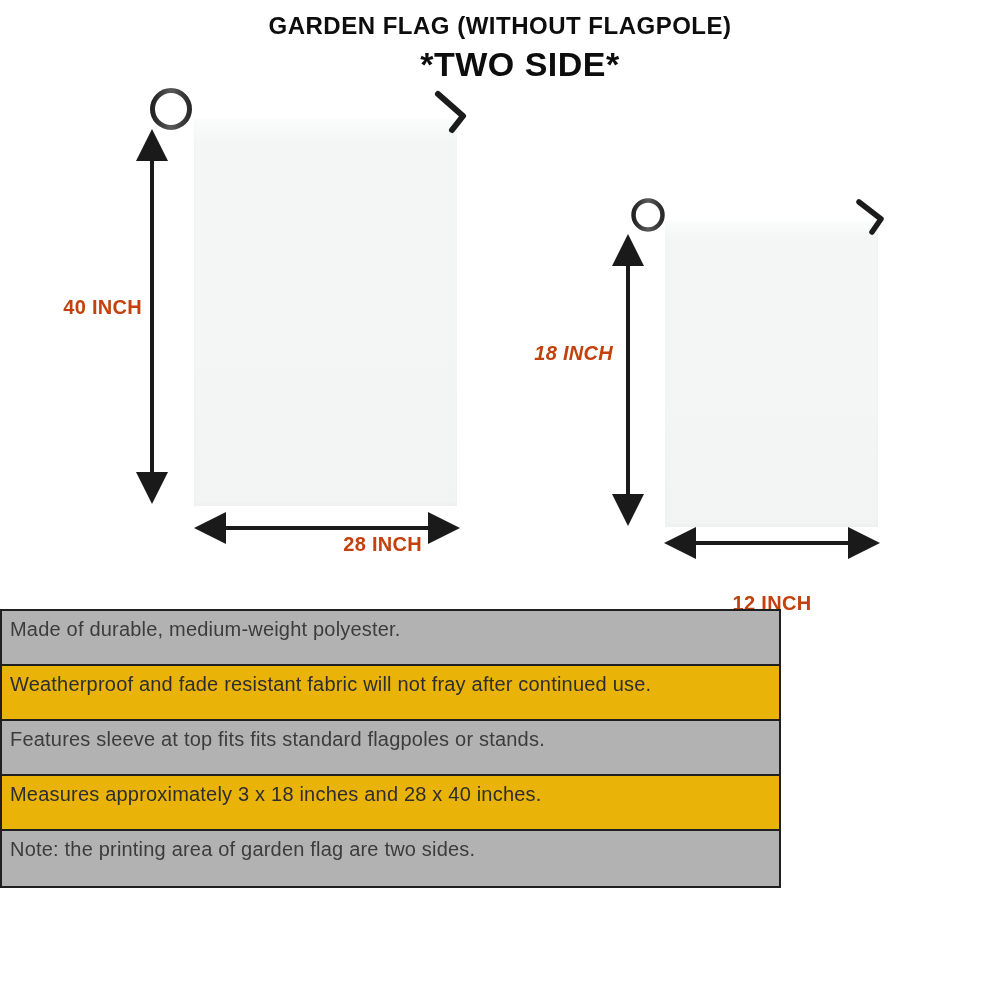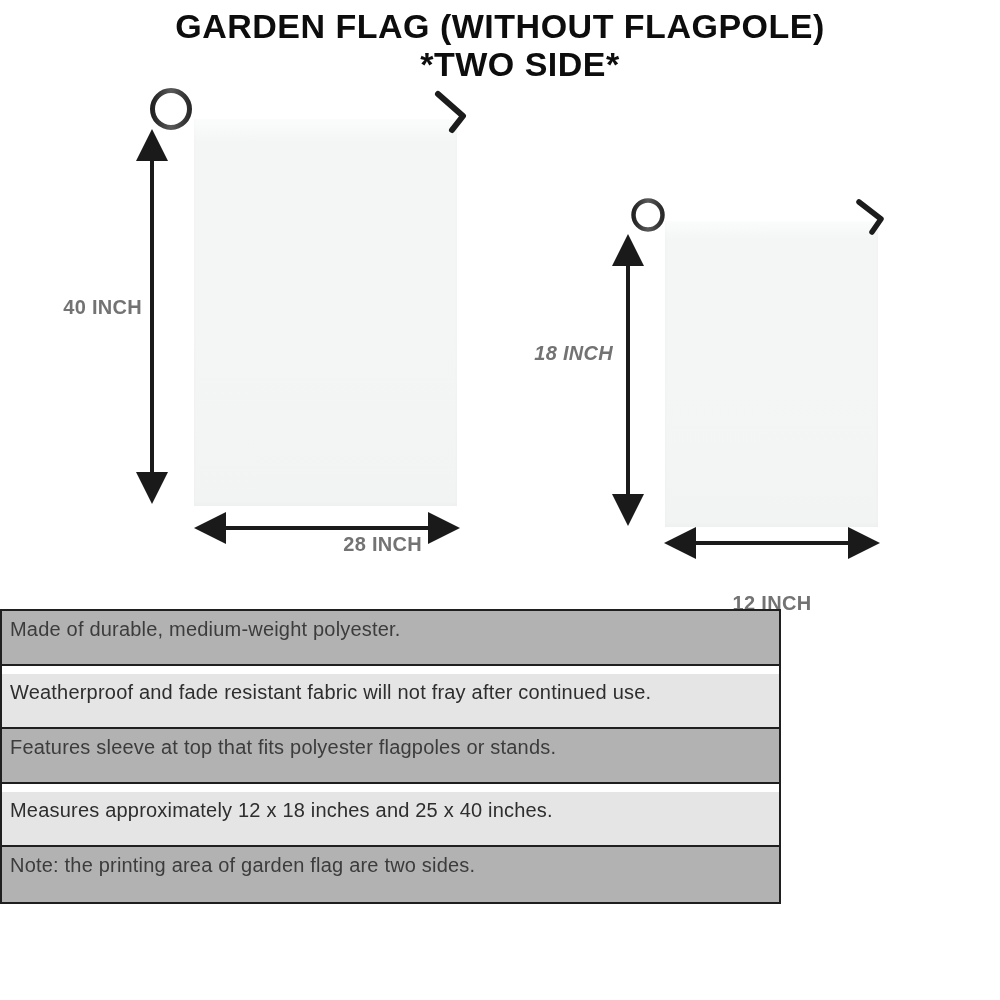--- a/index.html
+++ b/index.html
@@ -7,59 +7,59 @@
     width:1000px;height:1000px;position:relative;background:#ffffff;
     font-family:"Liberation Sans", sans-serif;overflow:hidden;
   }
   .stage{position:absolute;inset:0;width:1000px;height:1000px;}
 
   
   .title-wrap{
     position:absolute;left:0;top:6px;width:1000px;text-align:center;
     color:#0d0d0d;font-weight:800;letter-spacing:.5px;
   }
-  .title-line1{font-size:34px;line-height:40px;}
+  .title-line1{font-size:24px;line-height:40px;}
   .title-line2{font-size:34px;line-height:36px;margin-left:40px;}
 
   
   .flag-fabric{
     position:absolute;
     background:linear-gradient(180deg,#fbfcfc 0%,#f4f5f5 6%,#f4f5f5 55%,#f2f3f3 100%);
     box-shadow:inset 0 -2px 4px rgba(0,0,0,0.02);
     z-index:1;
   }
   .flag-fabric.large{left:194px;top:119px;width:263px;height:387px;}
   .flag-fabric.small{left:665px;top:221px;width:213px;height:306px;}
 
   
   svg.strokes{position:absolute;left:0;top:0;z-index:2;}
 
   
   .measure-label{
-    position:absolute;z-index:3;color:#737373;font-size:20px;font-weight:700;
+    position:absolute;z-index:3;color:#c2410c;font-size:20px;font-weight:700;
     letter-spacing:.3px;
   }
   .lbl-large-height{left:22px;top:296px;width:120px;text-align:right;}
   .lbl-large-width{left:222px;top:533px;width:200px;text-align:right;}
   .lbl-small-height{left:493px;top:342px;width:120px;text-align:right;font-style:italic;}
   .lbl-small-width{left:672px;top:548px;width:200px;text-align:center;margin-top:44px;}
 
   
   .features-table{
     position:absolute;left:0;top:609px;width:777px;z-index:4;
     border:2px solid #1f1f1f;background:#ffffff;
   }
   .feature-row{
     height:55px;border-bottom:2px solid #1f1f1f;
     padding:7px 10px 0 8px;box-sizing:border-box;
     font-size:20px;color:#3c3c3c;letter-spacing:.2px;
   }
   .feature-row:last-child{border-bottom:none;}
   .feature-row.shaded{background:#b2b2b2;}
-  .feature-row.plain{background:#e5e5e5;color:#2e2e2e;margin-top:8px;}
+  .feature-row.plain{background:#eab308;color:#2e2e2e;}
 </style>
 </head>
 <body>
 
 <div class="stage">
 
   <div class="title-wrap">
     <div class="title-line1">GARDEN FLAG (WITHOUT FLAGPOLE)</div>
     <div class="title-line2">*TWO SIDE*</div>
   </div>
@@ -102,23 +102,23 @@
   <div class="measure-label lbl-small-width">12 INCH</div>
 
   <div class="features-table">
     <div class="feature-row shaded">
       <span>Made of durable, medium-weight polyester.</span>
     </div>
     <div class="feature-row plain">
       <span>Weatherproof and fade resistant fabric will not fray after continued use.</span>
     </div>
     <div class="feature-row shaded">
-      <span>Features sleeve at top that fits polyester flagpoles or stands.</span>
+      <span>Features sleeve at top fits fits standard flagpoles or stands.</span>
     </div>
     <div class="feature-row plain">
-      <span>Measures approximately 12 x 18 inches and 25 x 40 inches.</span>
+      <span>Measures approximately 3 x 18 inches and 28 x 40 inches.</span>
     </div>
     <div class="feature-row shaded">
       <span>Note: the printing area of garden flag are two sides.</span>
     </div>
   </div>
 
 </div>
 
 </body></html>

